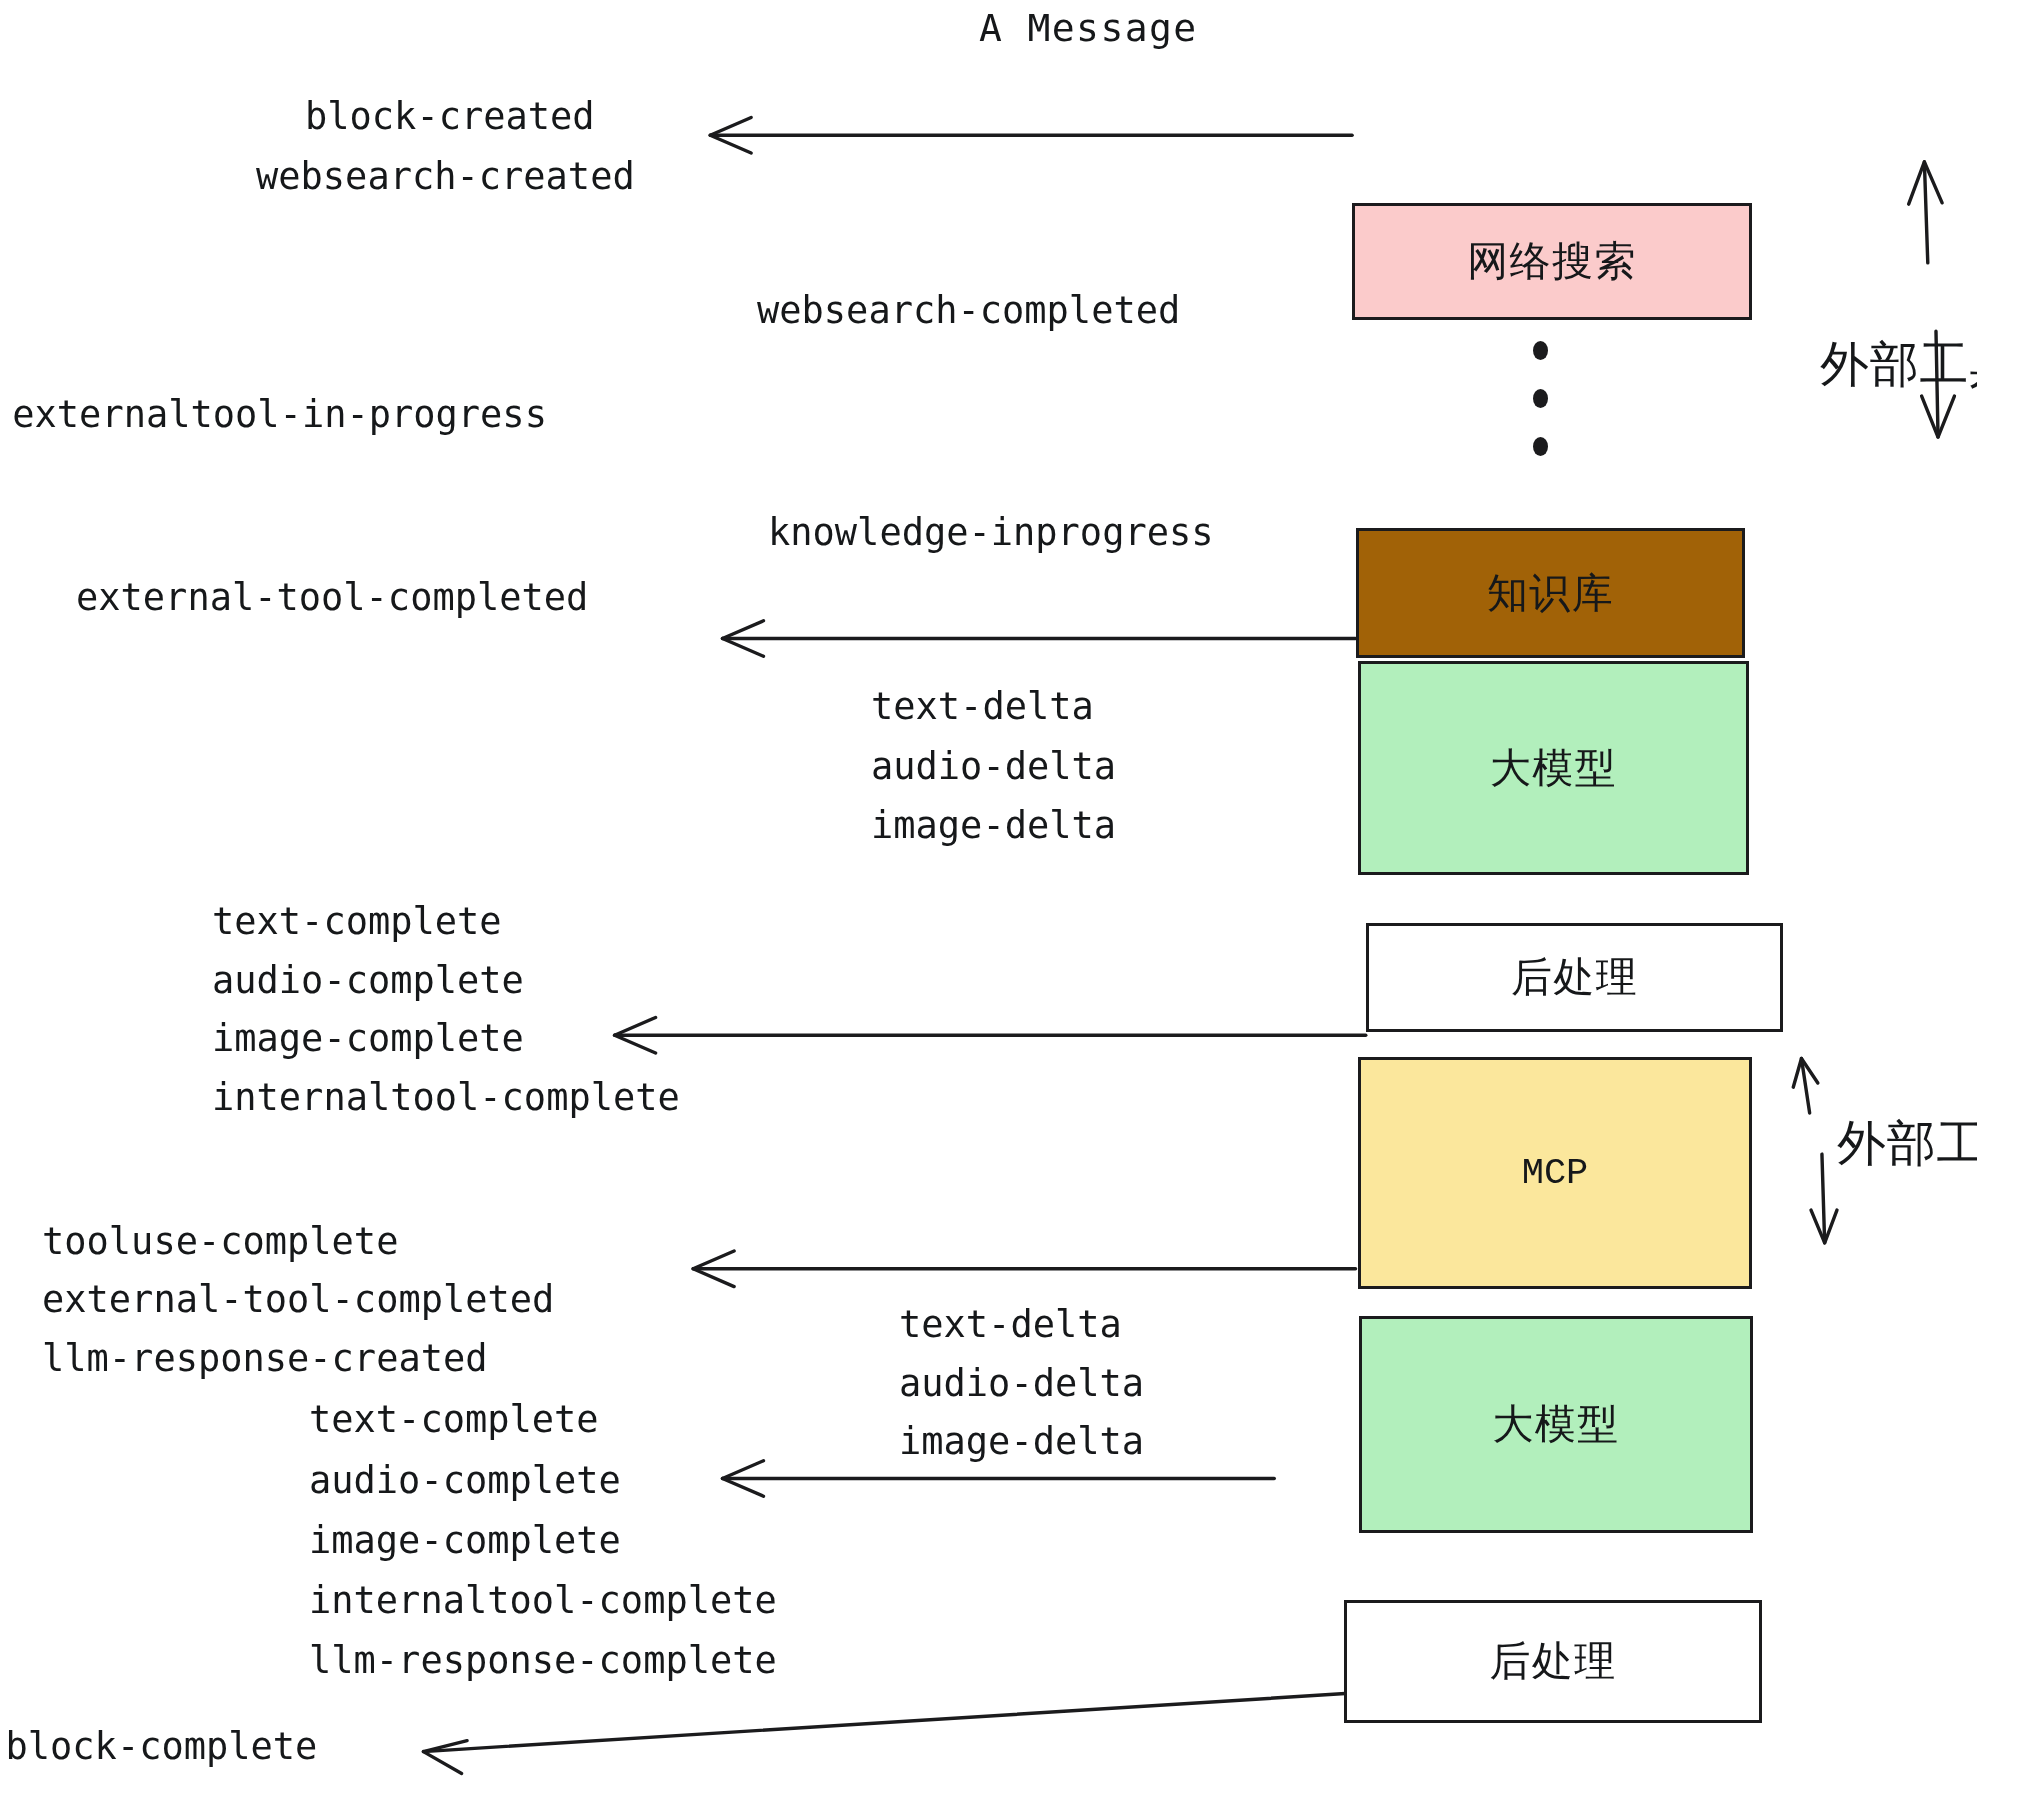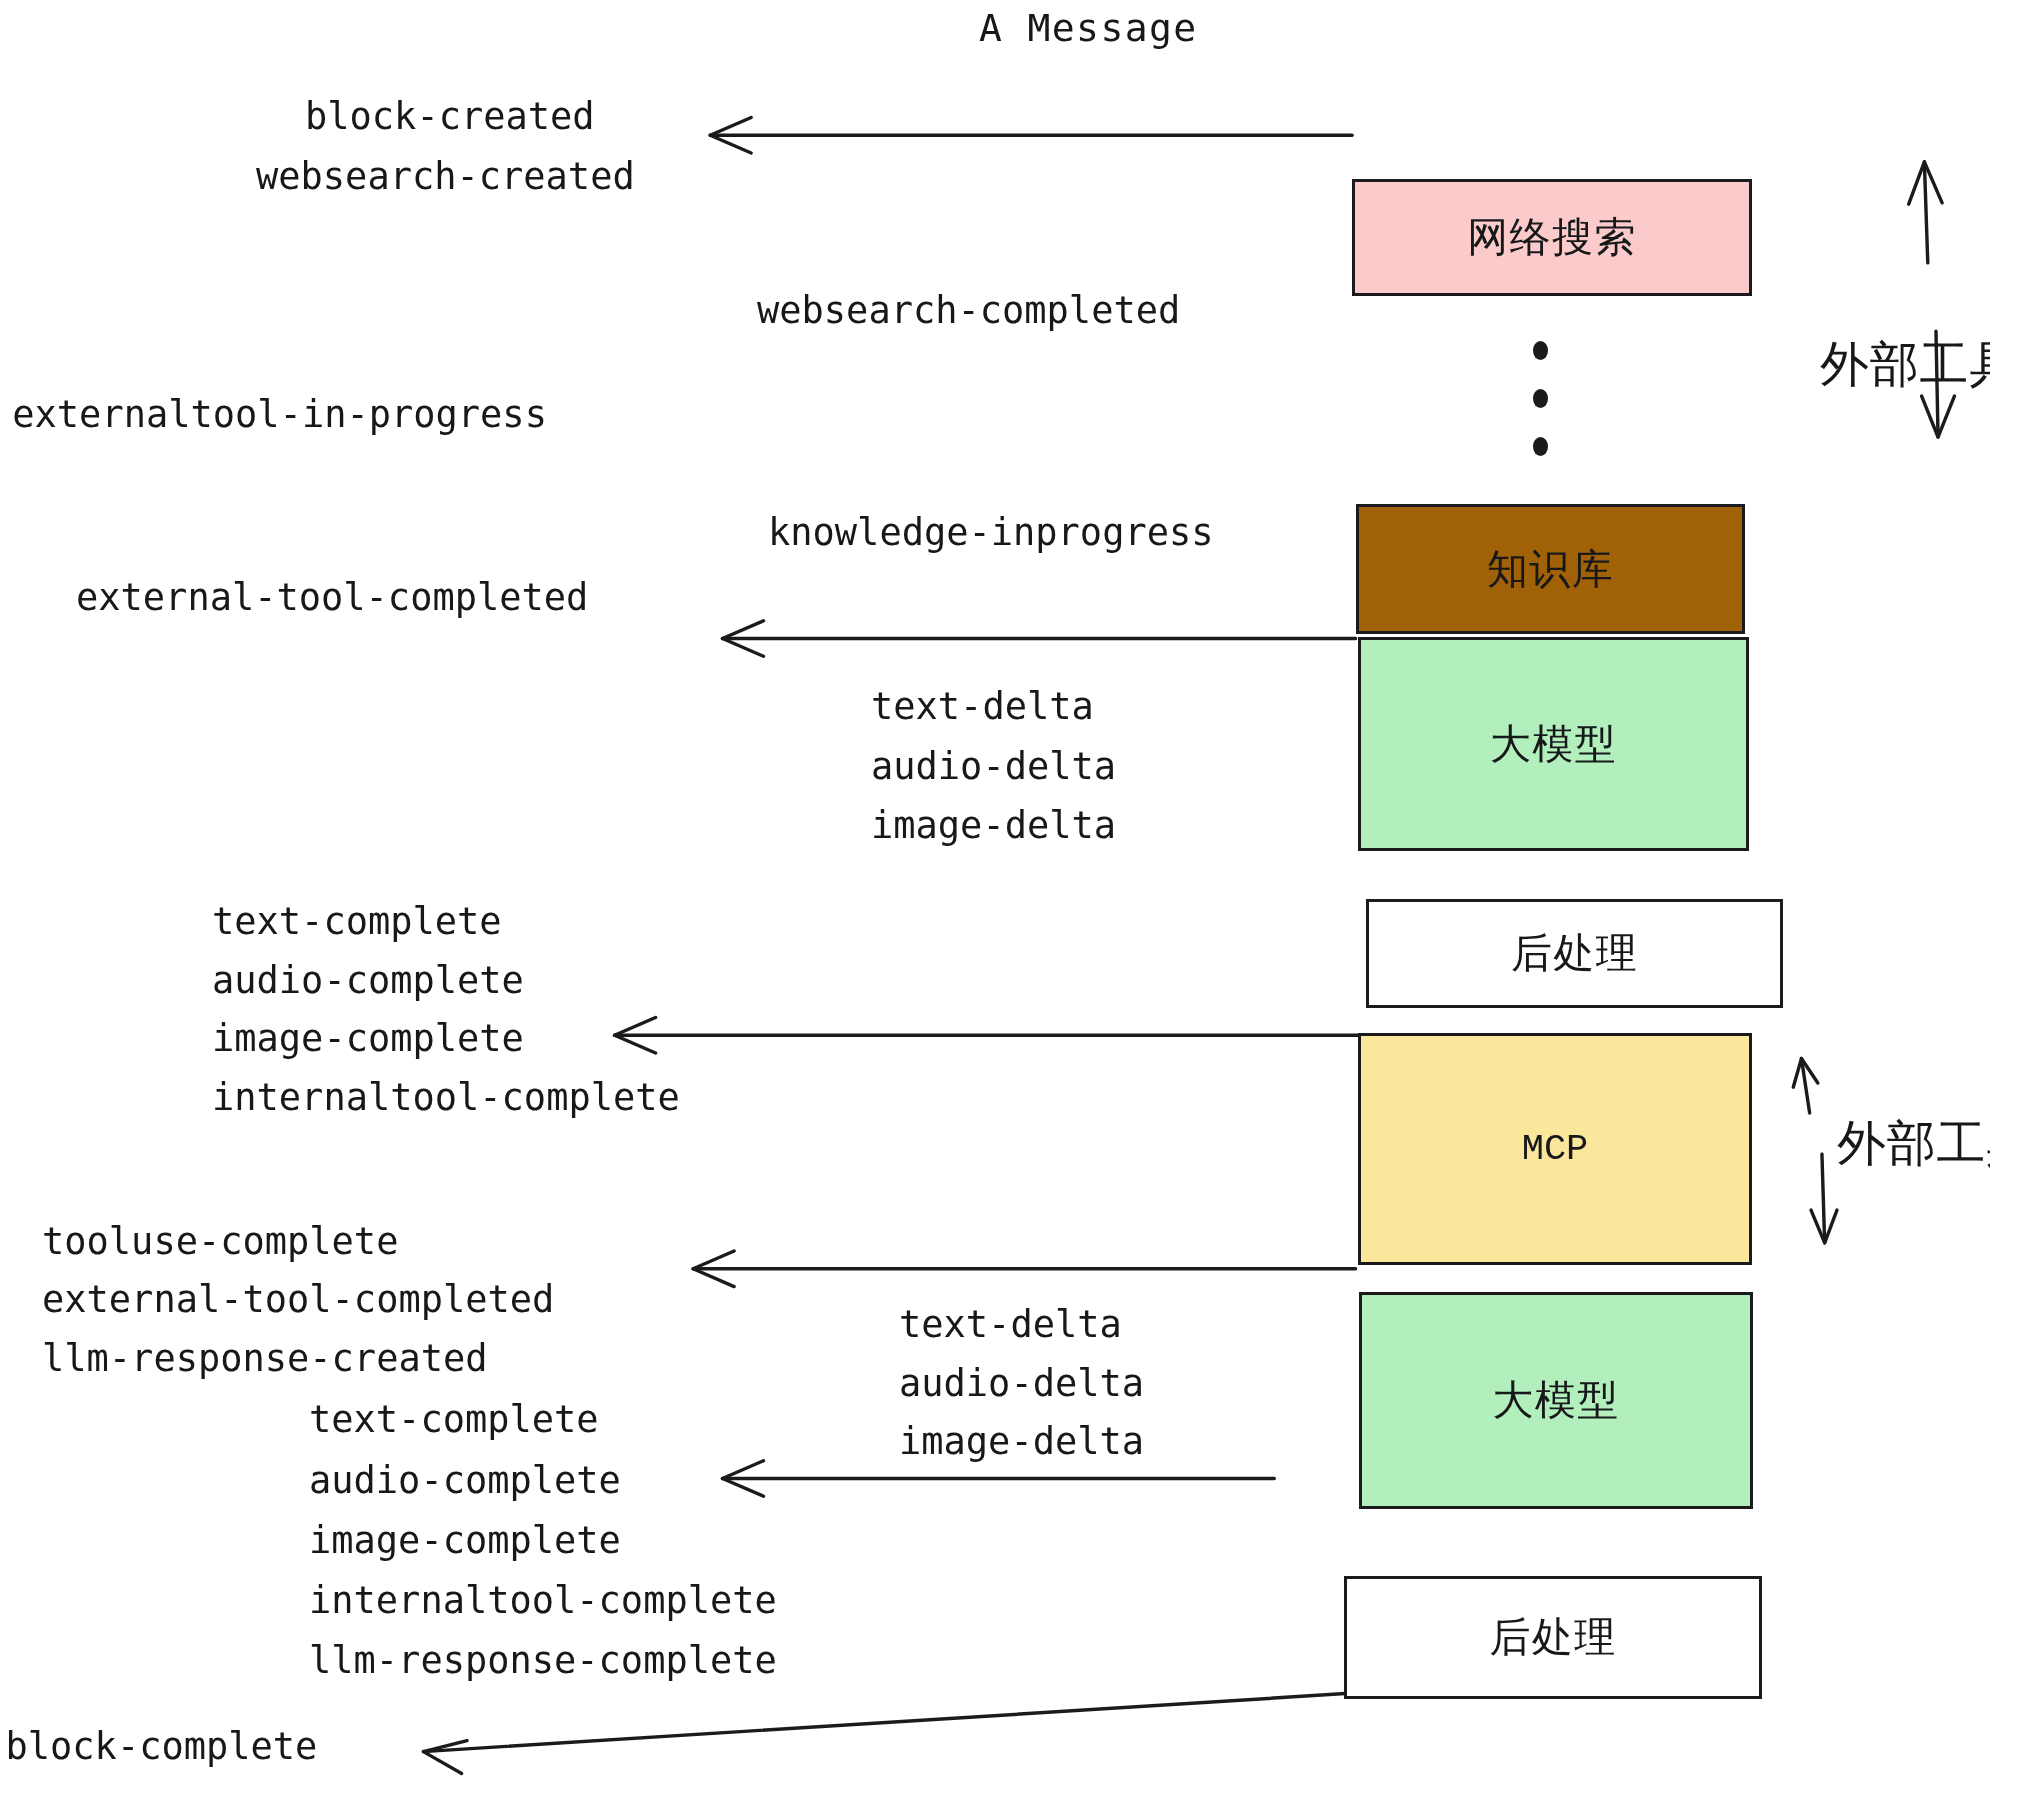--- a/index.html
+++ b/index.html
@@ -7,21 +7,20 @@
     padding: 0;
     background: #ffffff;
   }
   #page {
     position: relative;
     width: 1977px;
     height: 1796px;
     background: #ffffff;
     overflow: hidden;
     font-family: "DejaVu Sans Mono", monospace;
-    padding-left: 13px;
   }
   svg.layer {
     position: absolute;
     left: 0;
     top: 0;
     width: 2035px;
     height: 1796px;
     overflow: visible;
   }
   .evt {
@@ -45,20 +44,21 @@
     position: absolute;
     box-sizing: border-box;
     border: 3.4px solid #1b1b1d;
     display: flex;
     align-items: center;
     justify-content: center;
     font-family: "DejaVu Sans", "Liberation Sans", sans-serif;
     font-size: 41px;
     color: #16181a;
     letter-spacing: 1.4px;
+    margin-top: 24px;
   }
   .box.mono {
     font-family: Liberation Mono, monospace;
     font-size: 37px;
     letter-spacing: 0px;
   }
   .sidelabel {
     position: absolute;
     font-family: "DejaVu Sans", "Liberation Sans", sans-serif;
     font-size: 49px;

